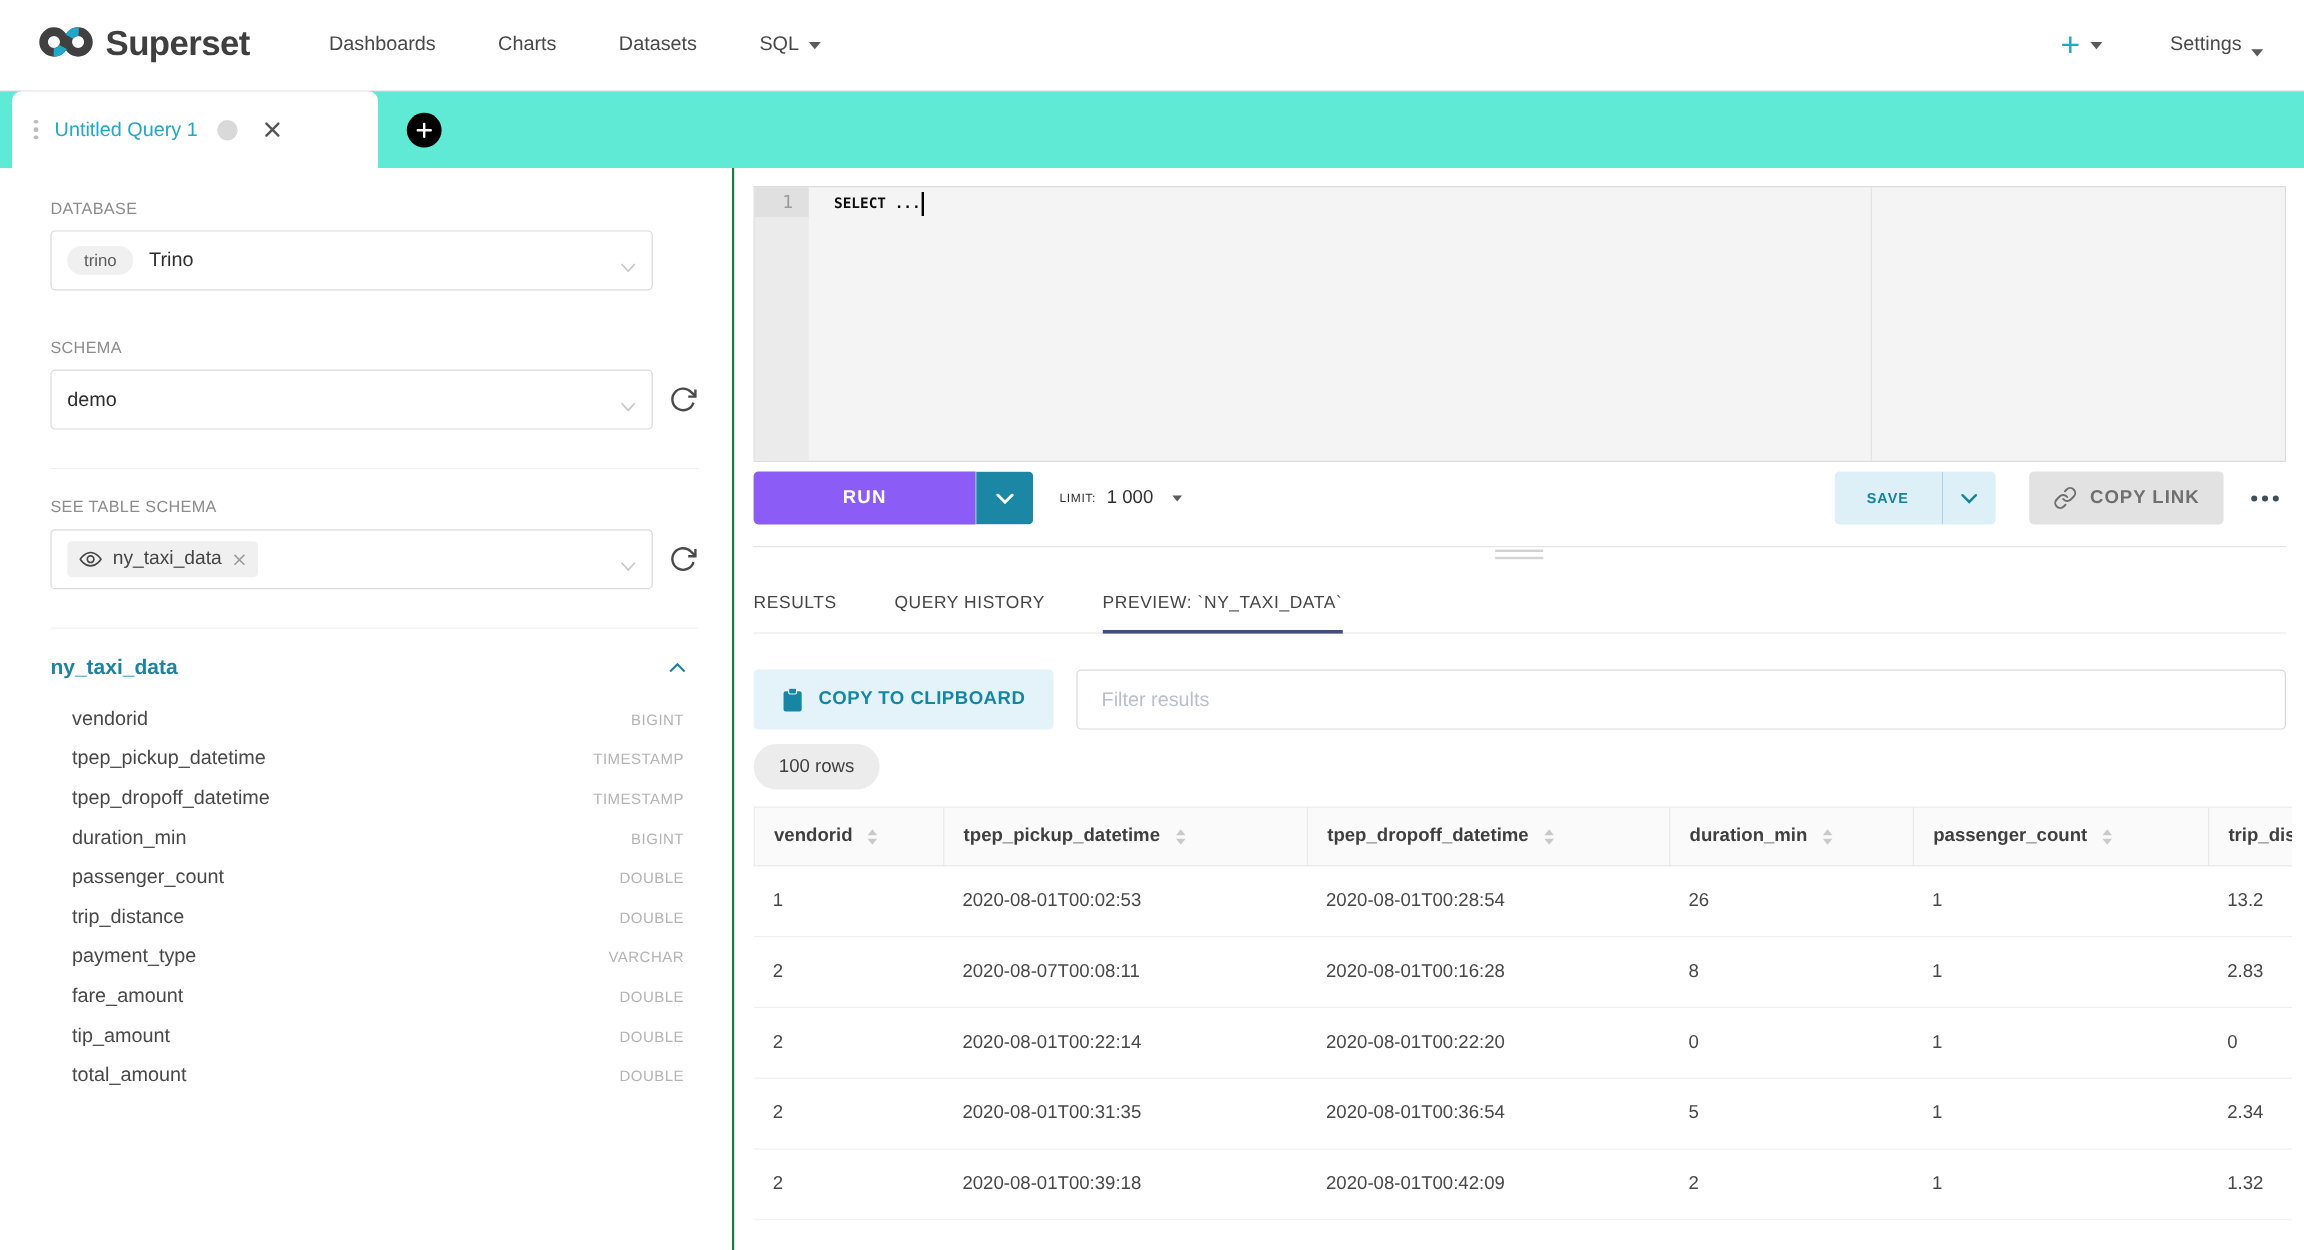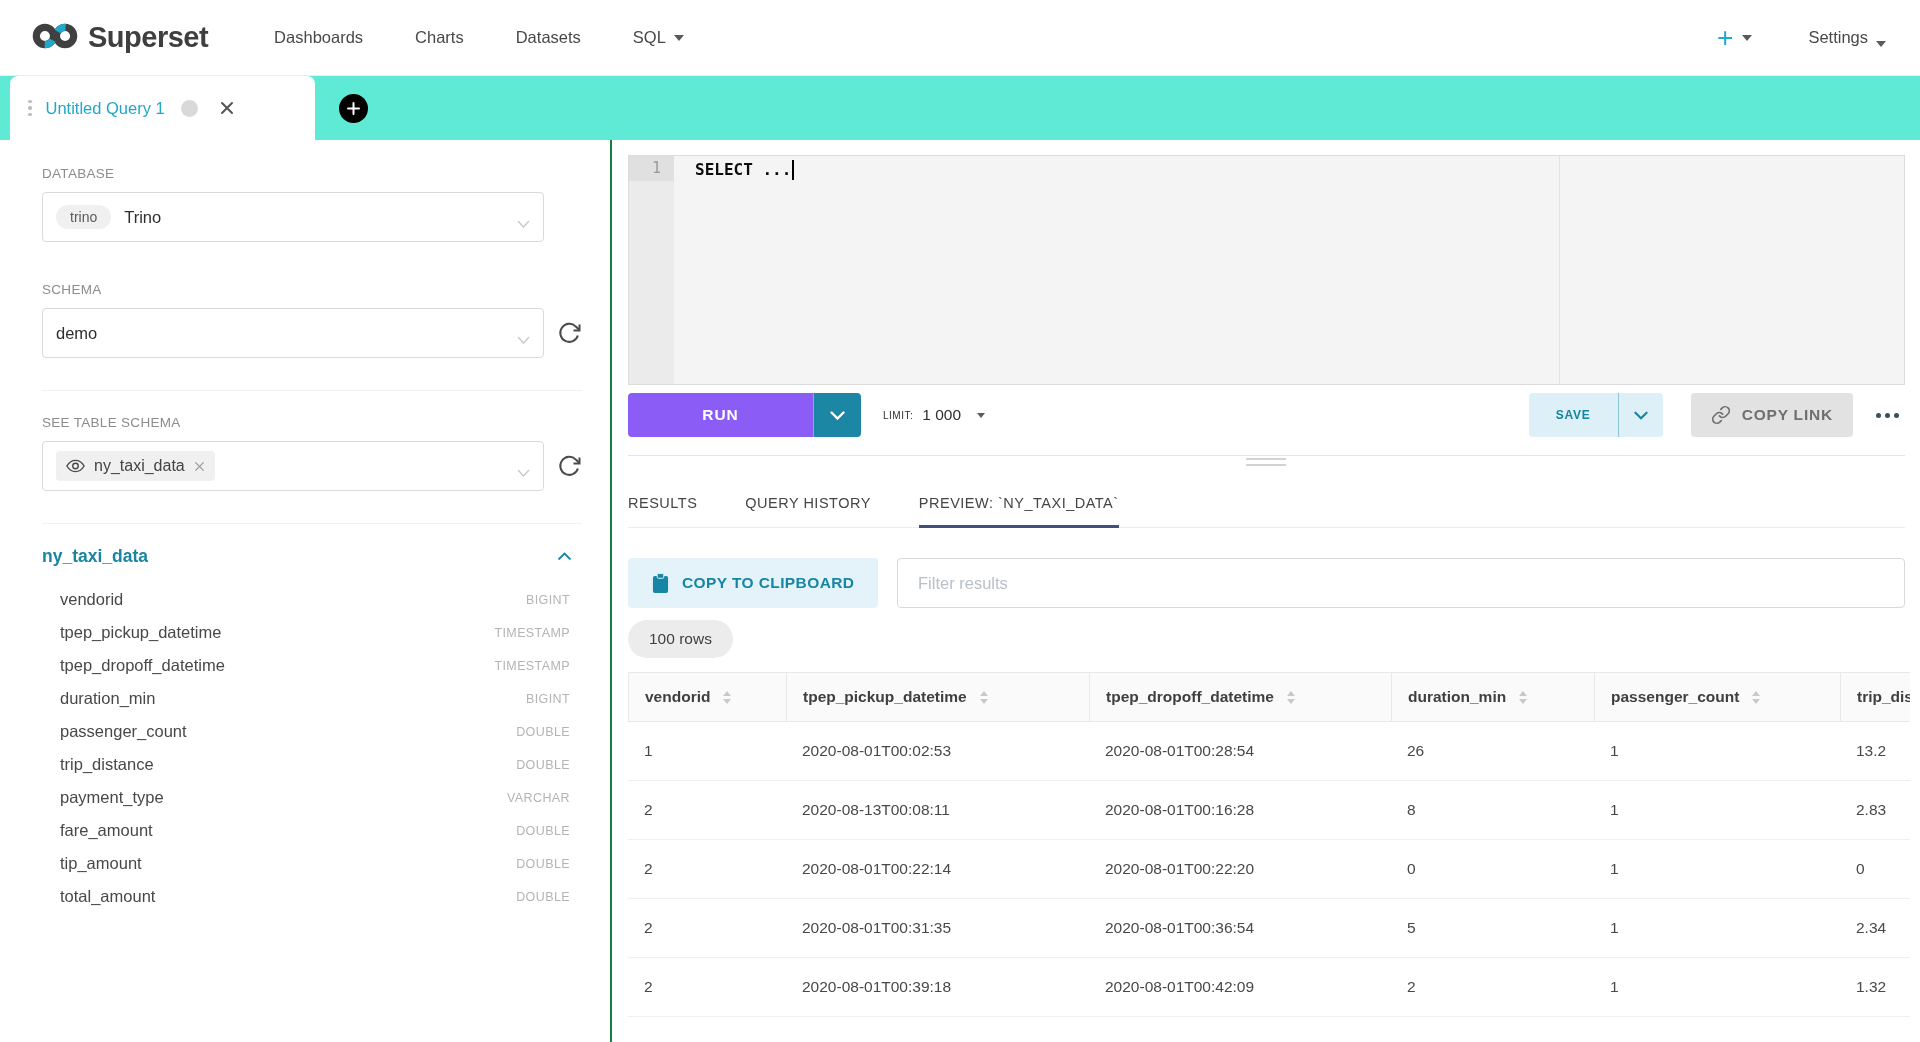--- a/index.html
+++ b/index.html
@@ -63,21 +63,21 @@
   .col-type { font-size:12.5px; color:#b4b4b4; letter-spacing:.4px; }
 
   
   .editor { position:absolute; left:16px; right:15px; top:15px; height:230px;
     background:#f4f4f4; border:1px solid #dcdcdc; overflow:hidden; }
   .gutter { position:absolute; left:0; top:0; bottom:0; width:45px; background:#ebebeb; }
   .gutter .num { height:25px; line-height:25px; text-align:right; padding-right:13px;
     background:#e0e0e0; color:#9a9a9a; font-family:"DejaVu Sans Mono",monospace; font-size:15px; }
   .code-area { margin-left:45px; padding:1px 0 0 21px;
     font-family:"DejaVu Sans Mono","Liberation Mono",monospace; }
-  .code-line { height:25px; line-height:25px; font-weight:700; font-size:16px; color:#0d0d0d;
+  .code-line { height:25px; line-height:25px; font-weight:700; font-size:12px; color:#0d0d0d;
     display:flex; align-items:center; }
   .cursor-bar { width:2px; height:20px; background:#000; margin-left:1px; }
   .print-margin { position:absolute; left:930px; top:0; bottom:0; width:1px; background:#e2e2e2; }
 
   
   .toolbar { position:absolute; left:16px; right:15px; top:252px; height:46px;
     display:flex; align-items:center; }
   .run-split { display:flex; }
   .run-main { width:185px; height:44px; background:#8b5cf6; color:#fff; font-weight:600;
     font-size:15.5px; letter-spacing:1px; border-radius:4px 0 0 4px; display:flex;
@@ -450,21 +450,21 @@
           <div class="t-row">
             <div class="td" style="width: 158px;">1</div>
             <div class="td" style="width: 303px;">2020-08-01T00:02:53</div>
             <div class="td" style="width: 302px;">2020-08-01T00:28:54</div>
             <div class="td" style="width: 203px;">26</div>
             <div class="td" style="width: 246px;">1</div>
             <div class="td" style="width: 300px;">13.2</div>
           </div>
           <div class="t-row">
             <div class="td" style="width: 158px;">2</div>
-            <div class="td" style="width: 303px;">2020-08-13T00:08:11</div>
+            <div class="td" style="width: 303px;">2020-08-07T00:08:11</div>
             <div class="td" style="width: 302px;">2020-08-01T00:16:28</div>
             <div class="td" style="width: 203px;">8</div>
             <div class="td" style="width: 246px;">1</div>
             <div class="td" style="width: 300px;">2.83</div>
           </div>
           <div class="t-row">
             <div class="td" style="width: 158px;">2</div>
             <div class="td" style="width: 303px;">2020-08-01T00:22:14</div>
             <div class="td" style="width: 302px;">2020-08-01T00:22:20</div>
             <div class="td" style="width: 203px;">0</div>

